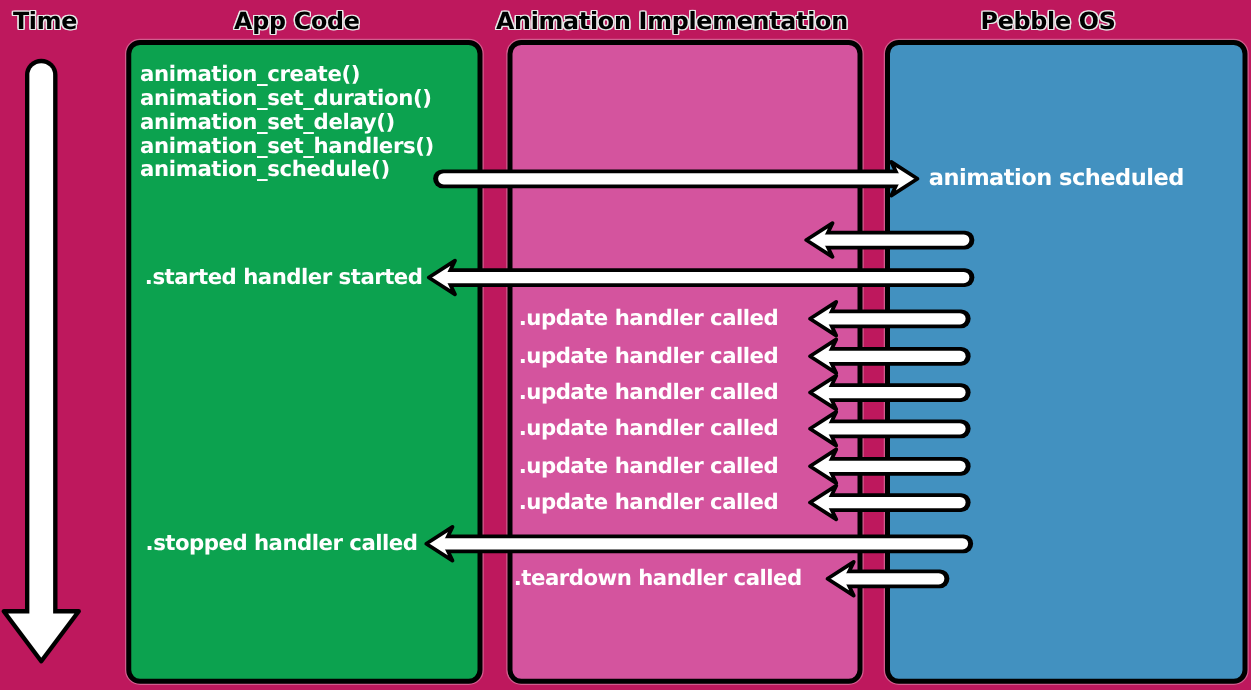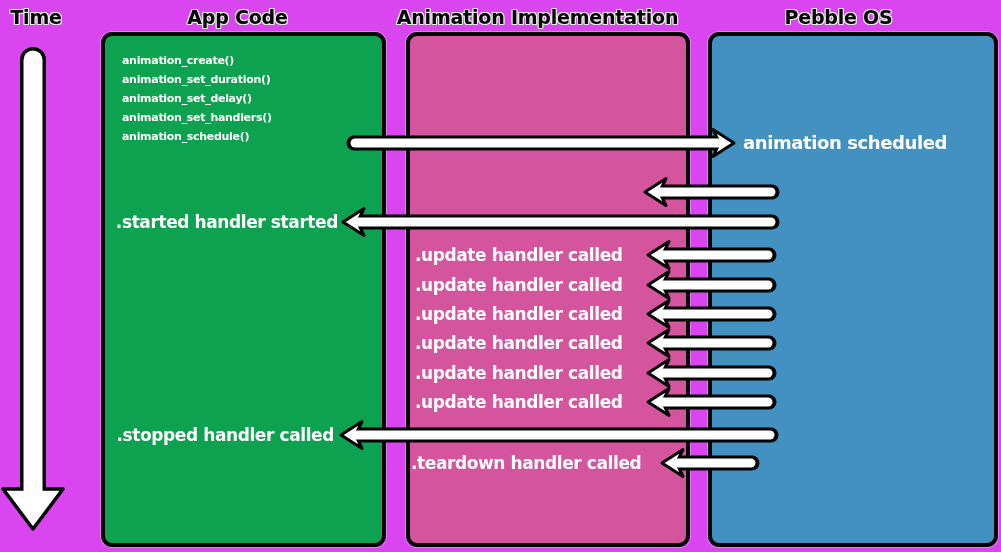--- a/index.html
+++ b/index.html
@@ -1,36 +1,36 @@
 <!DOCTYPE html>
 <html><head>
 <meta charset="utf-8">
 <style>
   html,body{margin:0;padding:0;background:#000;}
   .stage{
-    position:relative;width:1001px;height:552px;background:#d946ef;overflow:hidden;
+    position:relative;width:1001px;height:552px;background:#be185d;overflow:hidden;
     font-family:"DejaVu Sans","Liberation Sans",sans-serif;
   }
   .hdr{
     position:absolute;top:5px;height:24px;line-height:24px;
     font-size:19px;font-weight:bold;color:#000;text-align:center;letter-spacing:-0.2px;
     text-shadow:-1px -1px 0 #e8e8e8,1px -1px 0 #e8e8e8,-1px 1px 0 #e8e8e8,1px 1px 0 #e8e8e8,
                  0 -1px 0 #e8e8e8,0 1px 0 #e8e8e8,-1px 0 0 #e8e8e8,1px 0 0 #e8e8e8;
     white-space:nowrap;
   }
   .box{
     position:absolute;top:32px;height:515px;border:4px solid #000;border-radius:11px;
     box-sizing:border-box;box-shadow:0 0 0 1px rgba(255,255,255,0.30);
   }
   .box-green{left:101px;width:285px;background:#0ca24f;}
   .box-magenta{left:406px;width:284px;background:#d4549e;}
   .box-blue{left:708px;width:290px;background:#4291c0;}
   .code{
-    position:absolute;left:122px;top:51px;color:#fff;font-weight:bold;
-    font-size:11px;line-height:19px;letter-spacing:-0.3px;white-space:nowrap;z-index:4;
+    position:absolute;left:112px;top:51px;color:#fff;font-weight:bold;
+    font-size:17px;line-height:19px;letter-spacing:-0.3px;white-space:nowrap;z-index:4;
   }
   .lbl{
     position:absolute;height:22px;line-height:22px;color:#fff;font-weight:bold;
     font-size:17px;letter-spacing:-0.4px;white-space:nowrap;z-index:4;
   }
   .lbl-big{font-size:18px;}
   .lbl-right{text-align:right;}
   #arrows{position:absolute;left:0;top:0;z-index:3;}
 </style>
 </head>

